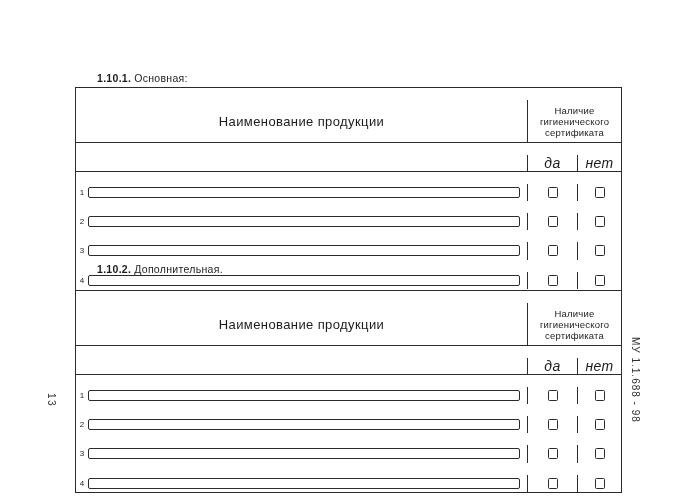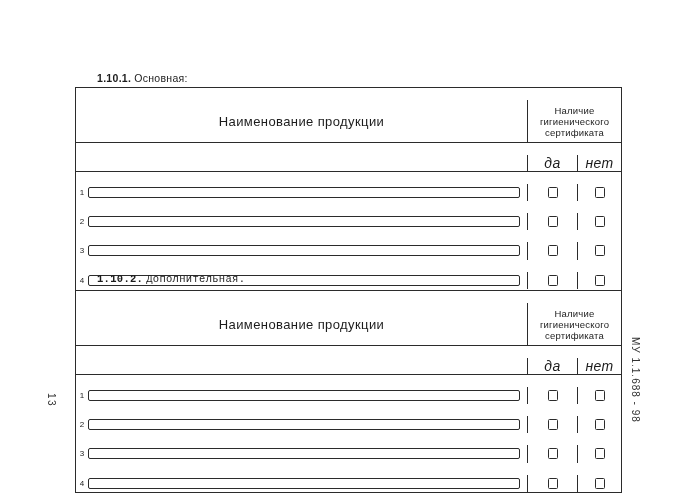--- a/index.html
+++ b/index.html
@@ -139,21 +139,21 @@
       <span class="fill-field"></span>
     </div>
     <div class="cell bR trow-check">
         <span class="checkbox"></span>
       </div>
     <div class="cell trow-check">
         <span class="checkbox"></span>
       </div>
   </div>
 
-  <div class="sec" style="top:273px;font-family:Liberation Mono, monospace;">
+  <div class="sec" style="top:263px;">
     <span class="num">1.10.2.</span><span>Дополнительная.</span>
   </div>
 
   <div class="tbl" style="top:290px;">
     <div class="cell bR bB th-name">Наименование продукции</div>
     <div class="cell bB th-cert">Наличие гигиенического сертификата</div>
 
     <div class="cell bR bB empty-cell"></div>
     <div class="cell bR bB yn-cell">да</div>
     <div class="cell bB yn-cell">нет</div>

